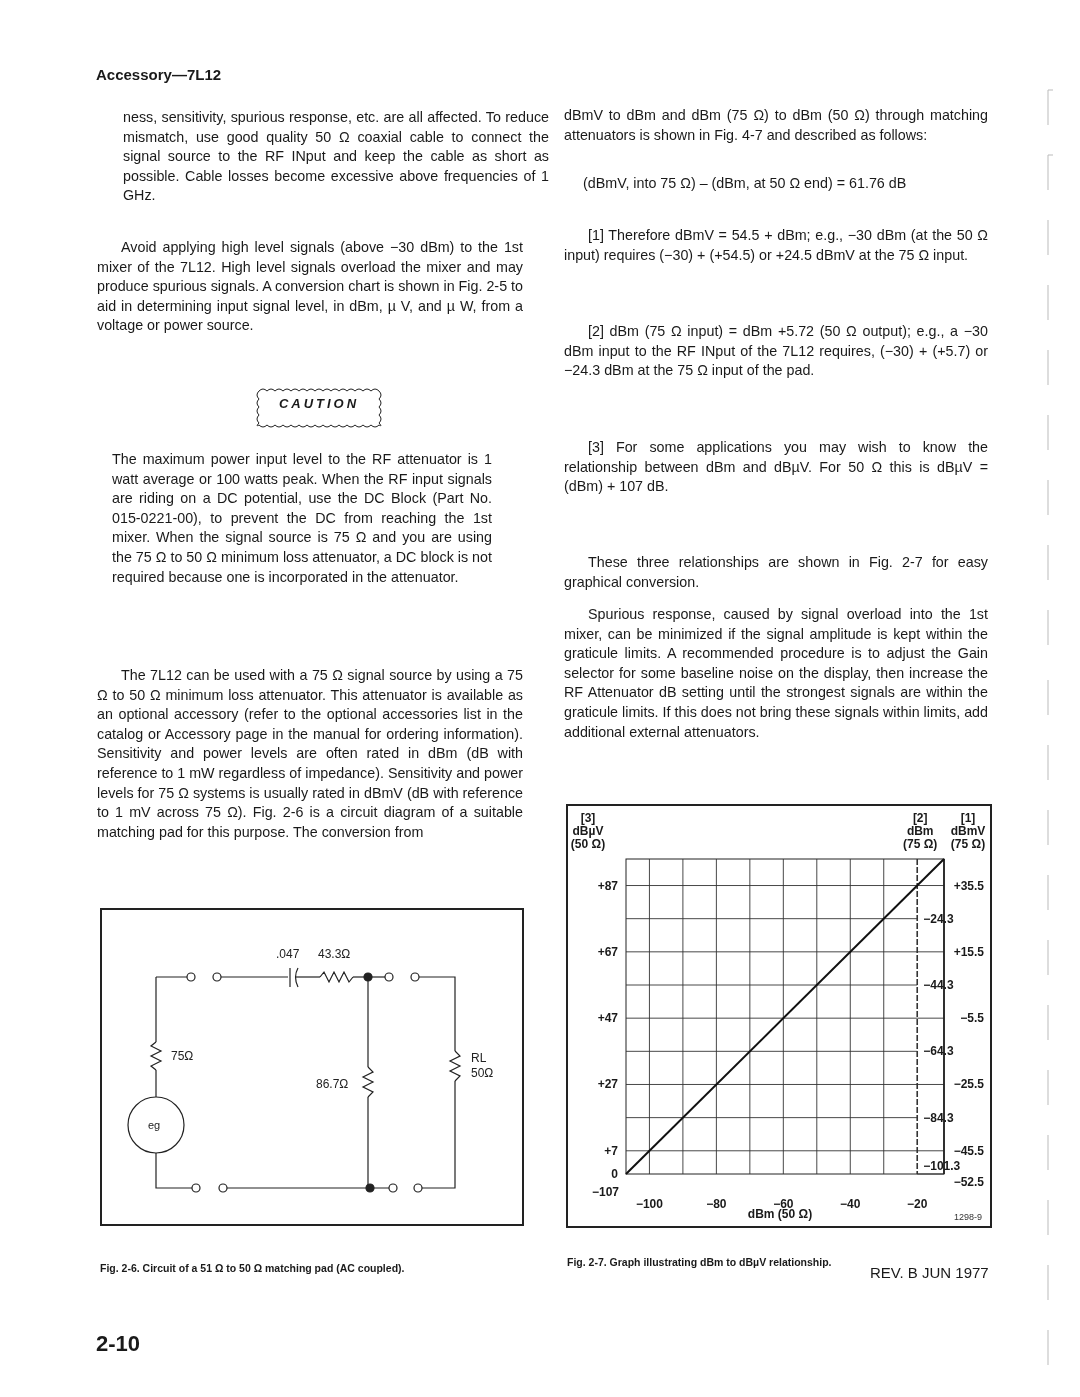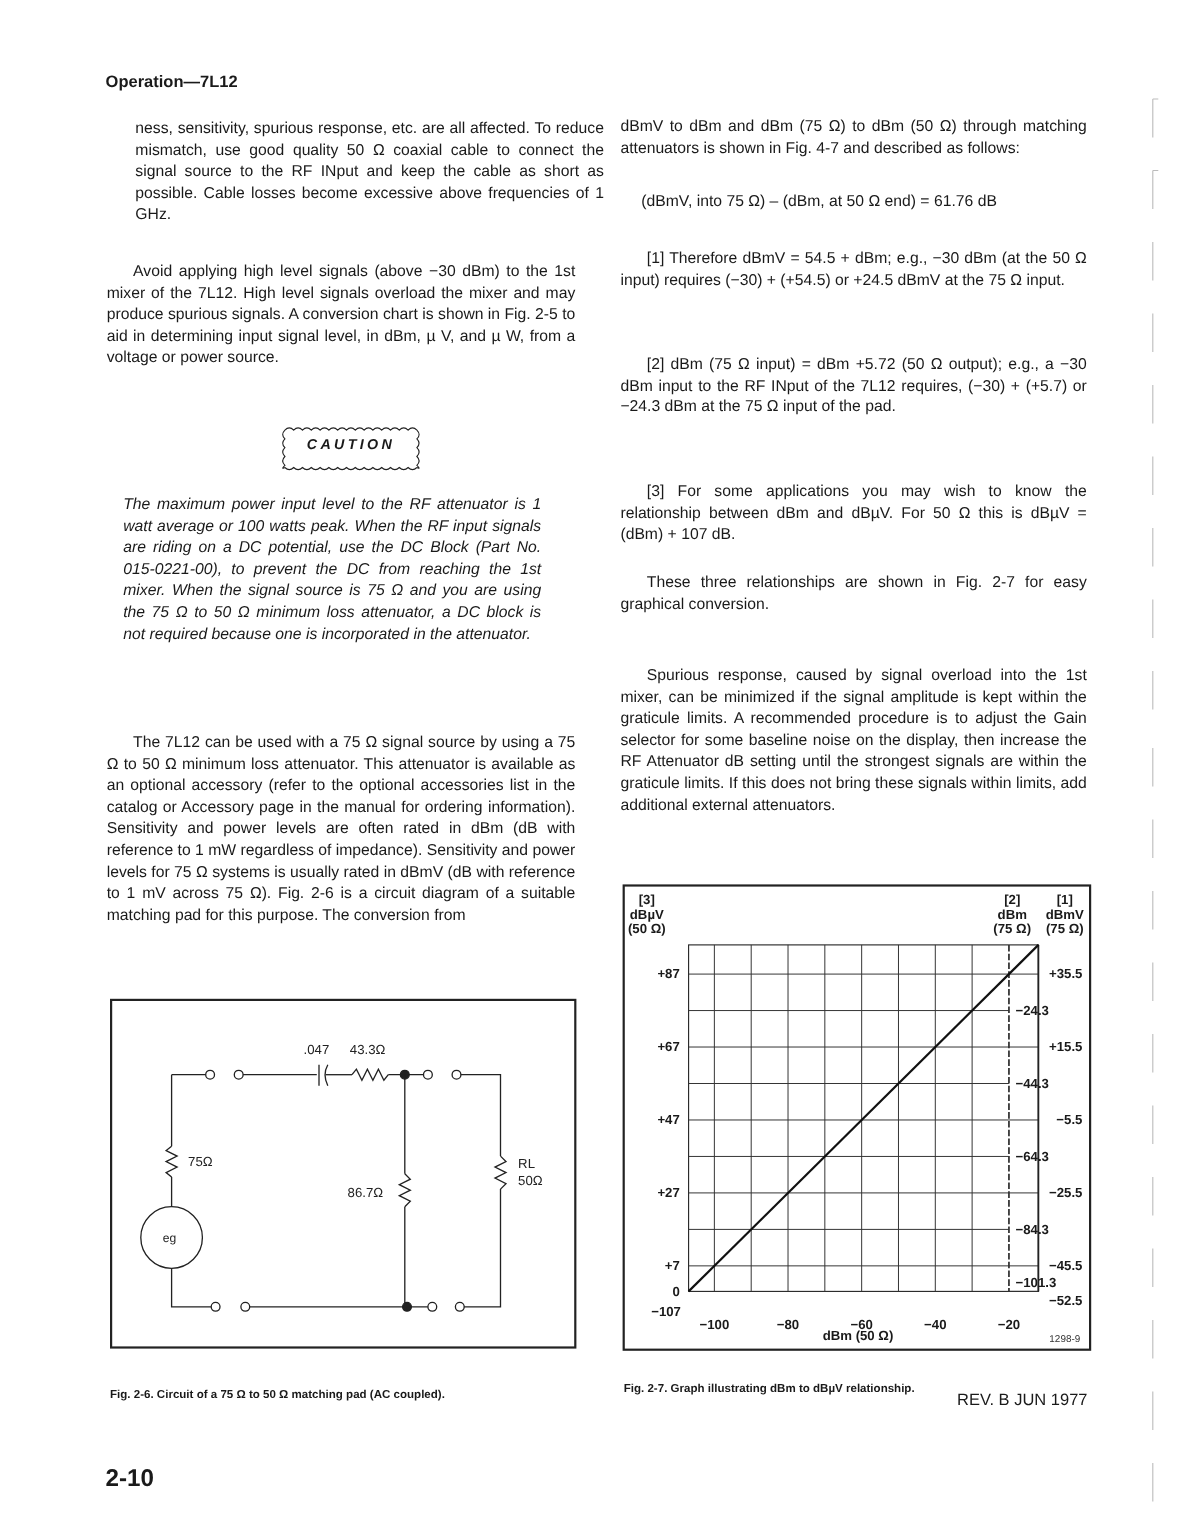--- a/index.html
+++ b/index.html
@@ -5,36 +5,36 @@
   html, body { margin:0; padding:0; background:#ffffff; }
   body { width:1080px; height:1397px; position:relative; overflow:hidden; color:#1a1a1a;
          font-family:"Liberation Sans", sans-serif; }
   .abs { position:absolute; }
   .header { left:96px; top:66px; font-size:15px; font-weight:bold; }
   .col { font-size:14.3px; line-height:19.6px; text-align:justify; }
   .col p { margin:0; }
   .indent { text-indent:24px; }
   .left { left:97px; width:426px; }
   .right { left:564px; width:424px; }
-  .italic { font-style:italic; }
+  .italic { }
   .caution { left:253px; top:385px; width:132px; height:46px; }
   .caution-label { position:absolute; left:0; right:0; top:11px; text-align:center;
                    font-weight:bold; font-style:italic; font-size:13px; letter-spacing:3px; }
   .figbox { border:2px solid #222; }
   .caption { font-size:10.5px; font-weight:bold; }
   .pagenum { left:96px; top:1312px; font-size:22px; font-weight:bold;margin-top:19px; }
   .rev { left:870px; top:1264px; font-size:15px; }
   .chart-text { font-family:"Liberation Sans", sans-serif; font-weight:bold; font-size:12px; fill:#1a1a1a; }
   .chart-small { font-family:"Liberation Sans", sans-serif; font-size:9px; fill:#333; }
   .margin-marks { left:1040px; top:80px; width:20px; height:1300px; }
 </style>
 </head>
 <body>
 
-<div class="abs header">Operation—7L12</div>
+<div class="abs header">Accessory—7L12</div>
 
 <div class="abs col left" style="top:108px;margin-left:26px;">
   <p>ness, sensitivity, spurious response, etc. are all affected. To reduce mismatch, use good quality 50 Ω coaxial cable to connect the signal source to the RF INput and keep the cable as short as possible. Cable losses become excessive above frequencies of 1 GHz.</p>
 </div>
 <div class="abs col left" style="top:238px;">
   <p class="indent">Avoid applying high level signals (above −30 dBm) to the 1st mixer of the 7L12. High level signals overload the mixer and may produce spurious signals. A conversion chart is shown in Fig. 2-5 to aid in determining input signal level, in dBm, µ V, and µ W, from a voltage or power source.</p>
 </div>
 
 <div class="abs caution">
   <svg width="132" height="46" viewBox="0 0 132 46">
@@ -93,36 +93,36 @@
     </g>
     <text x="174" y="48">.047</text>
     <text x="216" y="48">43.3Ω</text>
     <text x="69" y="150">75Ω</text>
     <text x="214" y="178">86.7Ω</text>
     <text x="369" y="152">RL</text>
     <text x="369" y="167">50Ω</text>
     <text x="46" y="219" font-size="11">eg</text>
   </svg>
 </div>
-<div class="abs caption" style="left:100px; top:1262px;">Fig. 2-6.  Circuit of a 75 Ω to 50 Ω matching pad (AC coupled).</div>
+<div class="abs caption" style="left:100px; top:1262px;">Fig. 2-6.  Circuit of a 51 Ω to 50 Ω matching pad (AC coupled).</div>
 
 <div class="abs col right" style="top:106px;">
   <p>dBmV to dBm and dBm (75 Ω) to dBm (50 Ω) through matching attenuators is shown in Fig. 4-7 and described as follows:</p>
 </div>
 <div class="abs col right" style="top:174px; left:583px; width:400px; text-align:left;">(dBmV, into 75 Ω) – (dBm, at 50 Ω end) = 61.76 dB</div>
 <div class="abs col right" style="top:226px;">
   <p class="indent">[1]  Therefore dBmV = 54.5 + dBm; e.g., −30 dBm (at the 50 Ω input) requires (−30) + (+54.5) or +24.5 dBmV at the 75 Ω input.</p>
 </div>
 <div class="abs col right" style="top:322px;">
   <p class="indent">[2]  dBm (75 Ω input) = dBm +5.72 (50 Ω output); e.g., a −30 dBm input to the RF INput of the 7L12 requires, (−30) + (+5.7) or −24.3 dBm at the 75 Ω input of the pad.</p>
 </div>
 <div class="abs col right" style="top:438px;">
   <p class="indent">[3]  For some applications you may wish to know the relationship between dBm and dBµV. For 50 Ω this is dBµV = (dBm) + 107 dB.</p>
 </div>
-<div class="abs col right" style="top:521px;">
+<div class="abs col right" style="top:553px;">
   <p class="indent">These three relationships are shown in Fig. 2-7 for easy graphical conversion.</p>
 </div>
 <div class="abs col right" style="top:605px;">
   <p class="indent">Spurious response, caused by signal overload into the 1st mixer, can be minimized if the signal amplitude is kept within the graticule limits. A recommended procedure is to adjust the Gain selector for some baseline noise on the display, then increase the RF Attenuator dB setting until the strongest signals are within the graticule limits. If this does not bring these signals within limits, add additional external attenuators.</p>
 </div>
 
 <div class="abs figbox" style="left:566px; top:804px; width:422px; height:420px;">
   <svg id="chart" width="422" height="420" viewBox="0 0 422 420">
     <g id="left-axis-label">
         <text x="20" y="16" text-anchor="middle" class="chart-text" font-size="11">[3]</text>

